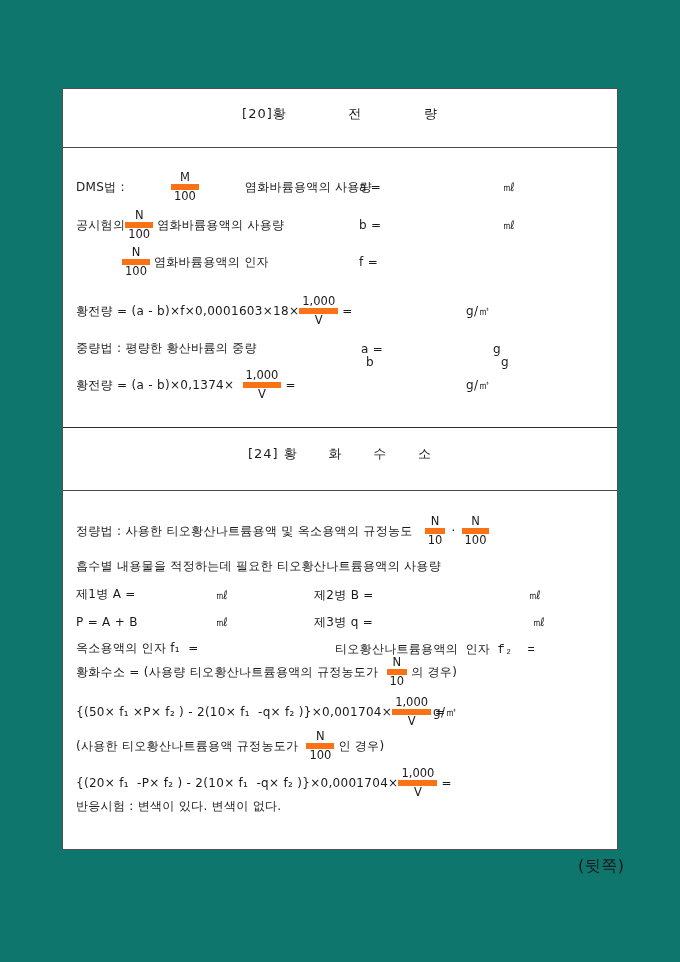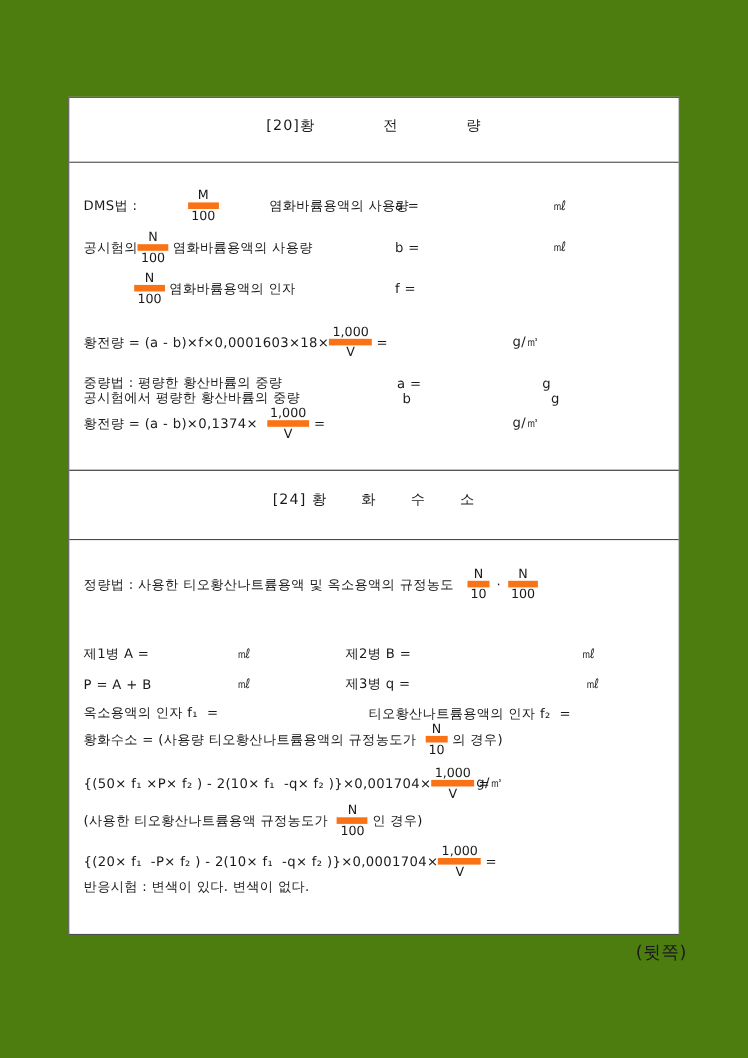--- a/index.html
+++ b/index.html
@@ -1,21 +1,21 @@
 <!DOCTYPE html>
 <html><head>
 <meta charset="utf-8">
 <style>
   html,body{margin:0;padding:0;}
   body{
     width:680px;height:962px;background:#ffffff;
     font-family:"DejaVu Sans","Liberation Sans",sans-serif;
     color:#1a1a1a;position:relative;overflow:hidden;
   }
-  .page{position:absolute;left:0;top:0;width:680px;height:962px;background:#4d7c0f;}
+  .page{position:absolute;left:0;top:0;width:680px;height:962px;background:#0f766e;}
   .form-box{
     position:absolute;left:62px;top:88px;width:554px;height:760px;
     border:1px solid #4f4f4f;background:#ffffff;
   }
   .divider{position:absolute;left:0;right:0;height:0;border-top:1px solid #4a4a4a;}
   .row{
     position:absolute;left:0;right:4px;display:flex;align-items:center;
     font-size:12px;letter-spacing:0.3px;white-space:pre;padding-left:13px;
   }
   .row .abs{position:absolute;top:50%;transform:translateY(-50%);letter-spacing:0.3px;}
@@ -72,21 +72,20 @@
       <span class="abs" style="left:403px;">g/㎥</span>
     </div>
 
     <div class="row" style="top:252px;height:15px;">
       <span>중량법 : 평량한 황산바륨의 중량</span>
       <span class="abs" style="left:298px;">a =</span>
       <span class="abs" style="left:430px;">g</span>
     </div>
 
     <div class="row" style="top:265px;height:15px;">
-      <span>공시험에서 평량한 황산바륨의 중량</span>
       <span class="abs" style="left:303px;">b</span>
       <span class="abs" style="left:438px;">g</span>
     </div>
 
     <div class="row" style="top:278px;height:36px;">
       <span>황전량 = (a - b)×0,1374× </span>
       <span class="frac"><span class="num">1,000</span><span class="den">V</span></span>
       <span>=</span>
       <span class="abs" style="left:403px;">g/㎥</span>
     </div>
@@ -95,38 +94,41 @@
     <div class="section-title" style="top:356px;">[24] 황      화      수      소</div>
     <div class="divider" style="top:401px;"></div>
 
     <div class="row" style="top:424px;height:36px;">
       <span>정량법 : 사용한 티오황산나트륨용액 및 옥소용액의 규정농도  </span>
       <span class="frac"><span class="num">N</span><span class="den">10</span></span>
       <span class="dot-sep">·</span>
       <span class="frac"><span class="num">N</span><span class="den">100</span></span>
     </div>
 
+    <div class="row" style="top:470px;height:15px;">
+      <span>흡수별 내용물을 적정하는데 필요한 티오황산나트륨용액의 사용량</span>
+    </div>
 
     <div class="row" style="top:498px;height:15px;">
       <span>제1병 A =</span>
       <span class="abs" style="left:153px;">㎖</span>
       <span class="abs" style="left:251px;">제2병 B =</span>
       <span class="abs" style="left:466px;">㎖</span>
     </div>
 
     <div class="row" style="top:525px;height:15px;">
       <span>P = A + B</span>
       <span class="abs" style="left:153px;">㎖</span>
       <span class="abs" style="left:251px;">제3병 q =</span>
       <span class="abs" style="left:470px;">㎖</span>
     </div>
 
     <div class="row" style="top:552px;height:15px;">
       <span>옥소용액의 인자 f₁  =</span>
-      <span class="abs" style="left:272px;">티오황산나트륨용액의 인자 f₂  =</span>
+      <span class="abs" style="left:272px;font-family:Liberation Mono, monospace;">티오황산나트륨용액의 인자 f₂  =</span>
     </div>
 
     <div class="row" style="top:565px;height:36px;">
       <span>황화수소 = (사용량 티오황산나트륨용액의 규정농도가 </span>
       <span class="frac"><span class="num">N</span><span class="den">10</span></span>
       <span>의 경우)</span>
     </div>
 
     <div class="row" style="top:605px;height:36px;">
       <span>{(50× f₁ ×P× f₂ ) - 2(10× f₁  -q× f₂ )}×0,001704×</span>

